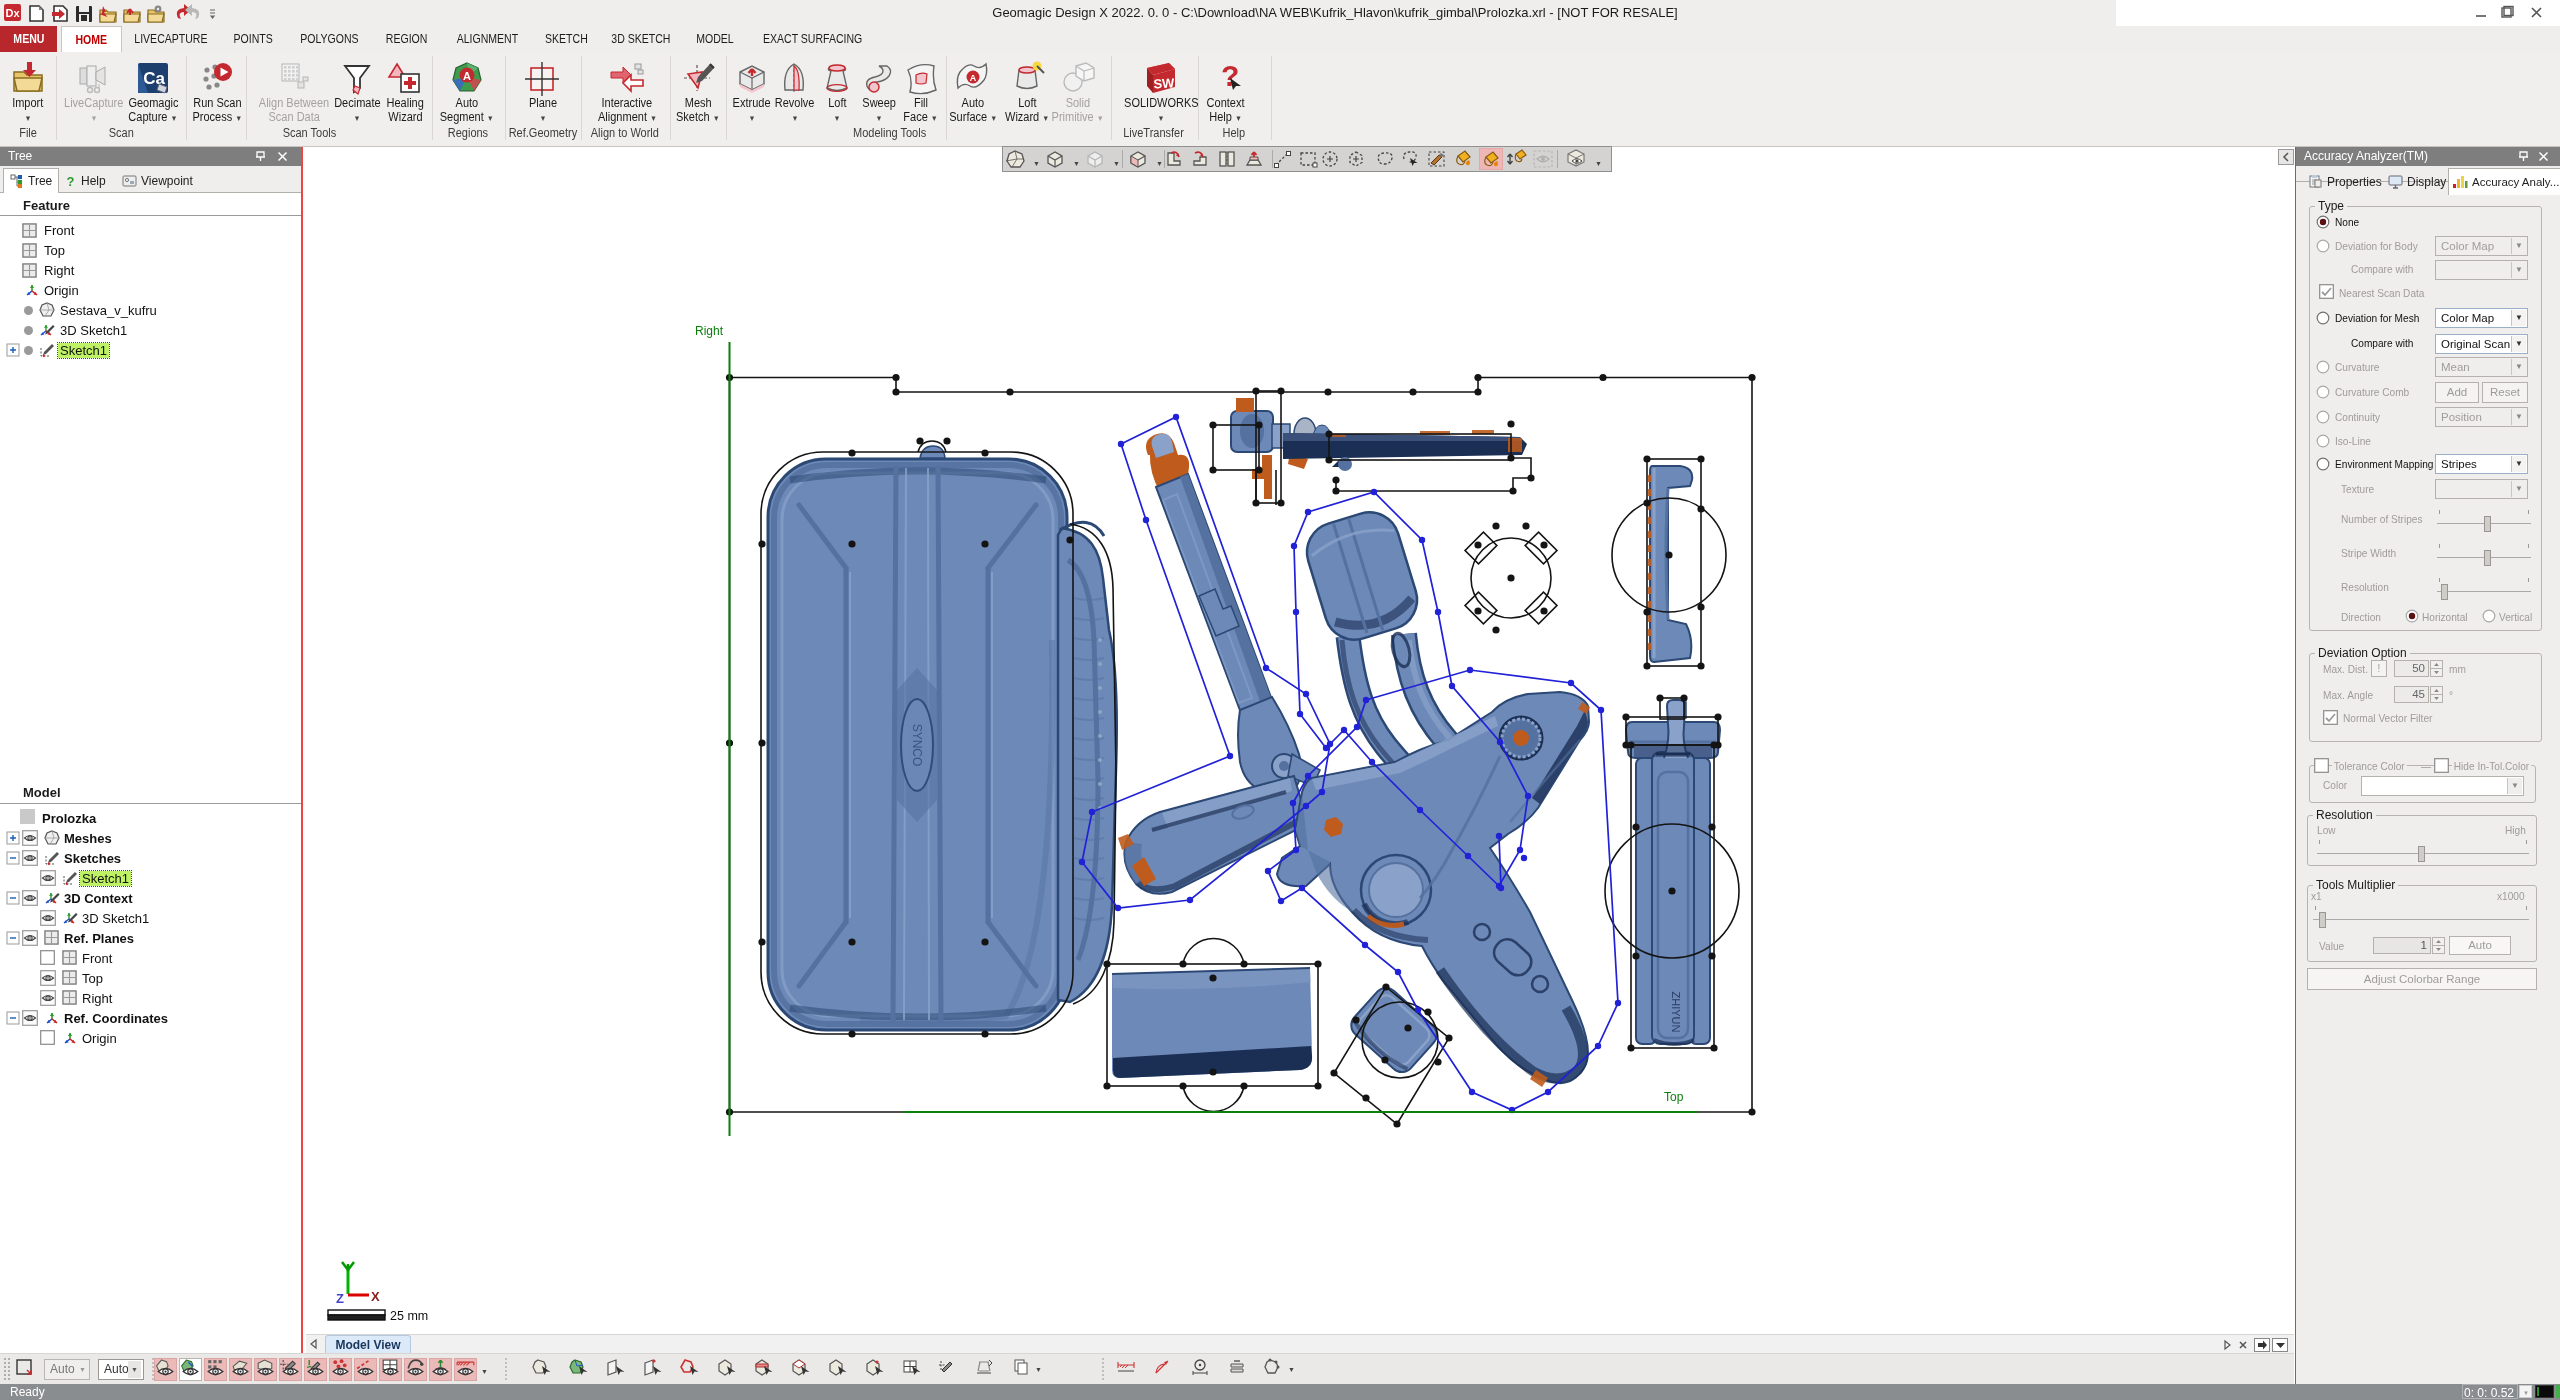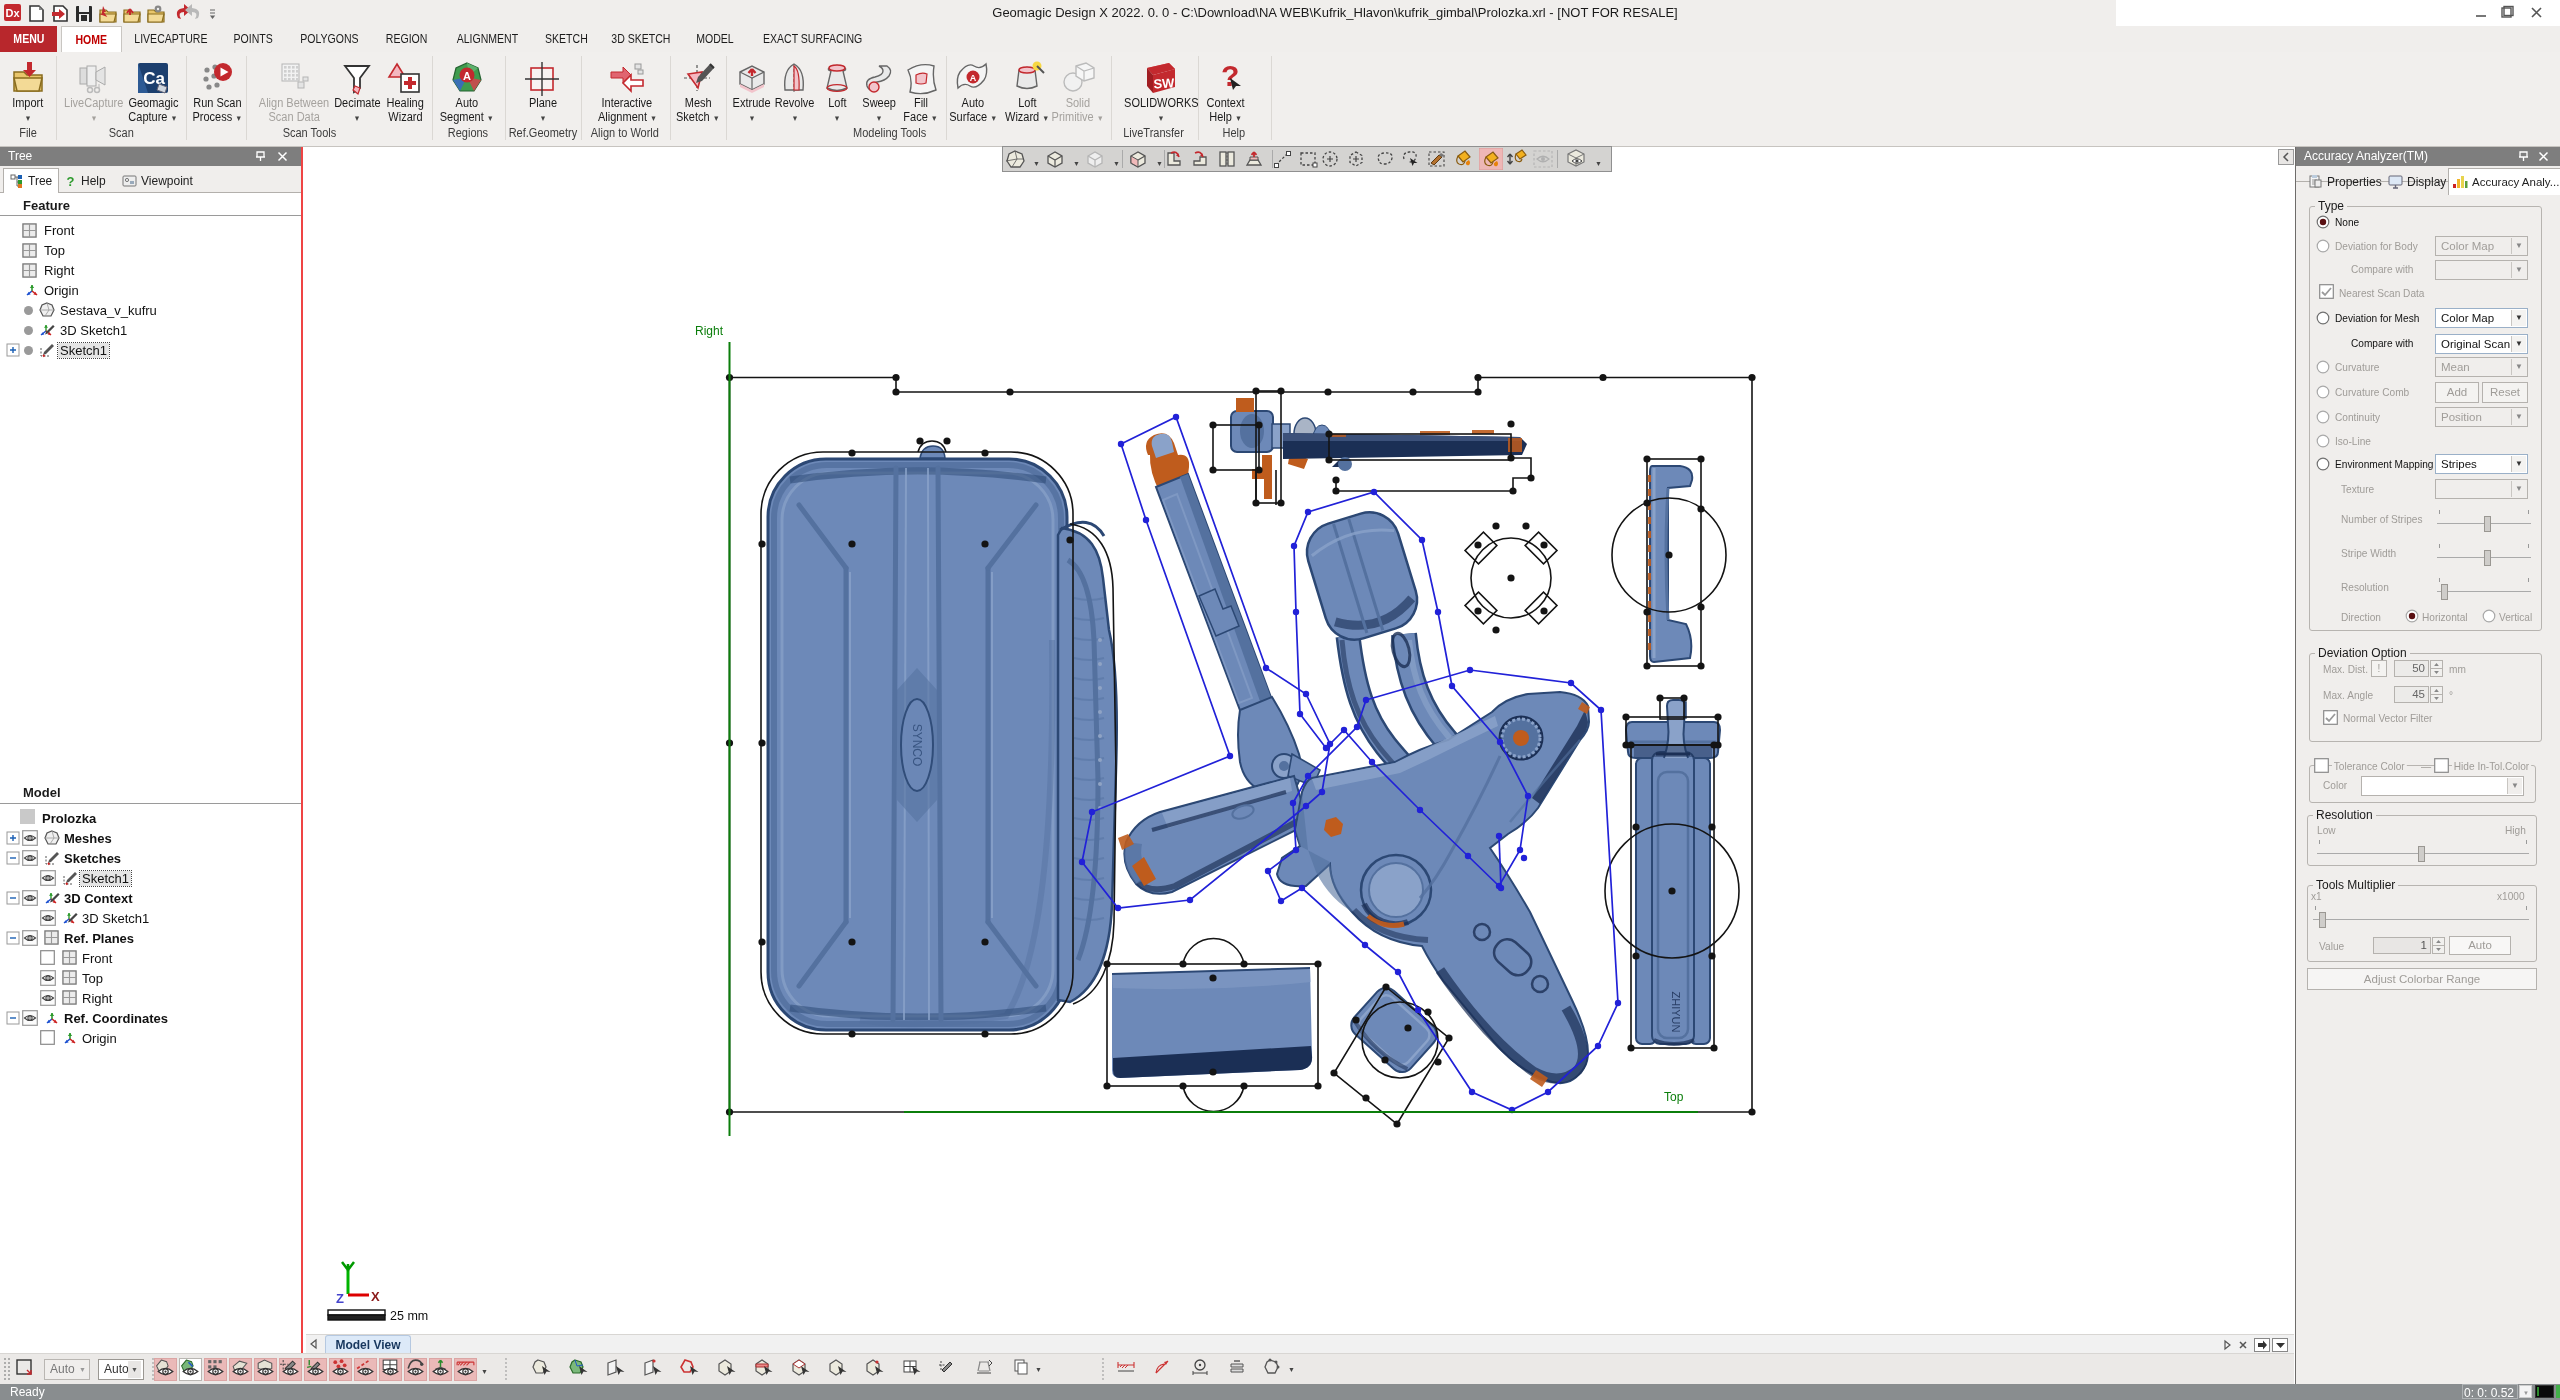--- a/index.html
+++ b/index.html
@@ -18,21 +18,21 @@
 .rlab>span{display:inline-block;transform:scaleX(0.88);transform-origin:center;white-space:nowrap}
 .gray{color:#a5a29e}
 .dd{font-size:8px;color:#444}
 #lpanel{left:0;top:147px;width:303px;height:1206px;background:#fff;border-right:2px solid #ef4444}
 .phead{position:absolute;left:0;top:0;width:100%;height:19px;background:#7e7e7e;color:#fff;font-size:12px;line-height:19px;padding-left:8px}
 .ptabs{position:absolute;left:0;top:19px;width:100%;height:27px;background:#f0eeec;border-bottom:1px solid #b3b0ac}
 .ptab{position:absolute;top:2px;height:25px;font-size:12px;color:#222;display:flex;align-items:center;gap:4px;padding:0 6px;white-space:nowrap}
 .ptab.act{background:#fff;border:1px solid #b3b0ac;border-bottom:none;z-index:2}
 .trow{position:absolute;height:20px;display:flex;align-items:center;font-size:13px;color:#111;white-space:nowrap}
 .trow b{font-weight:bold}
-.sel{outline:1px dotted #444;background:#e5e5e5;padding:0 2px}
+.sel{outline:1px dotted #444;background:#bef264;padding:0 2px}
 #rpanel{left:2295px;top:147px;width:265px;height:1237px;background:#f0eeec;border-left:1px solid #6e6c6a}
 .grp{position:absolute;border:1px solid #b7b4b0;border-radius:3px}
 .leg{position:absolute;background:#f0eeec;padding:0 3px;font-size:12px;color:#1a1a1a}
 .rlabel{position:absolute;font-size:11.5px;color:#9f9c98;white-space:nowrap;transform:scaleX(.88);transform-origin:left center}
 .dlabel{position:absolute;font-size:11.5px;color:#111;white-space:nowrap;transform:scaleX(.88);transform-origin:left center}
 .combo{position:absolute;height:20px;border:1px solid #b5b2ae;background:#f0eeec;font-size:11.5px;color:#a09d99;line-height:18px;padding-left:5px}
 .combo.en{background:#fff;color:#111;border-color:#9ab0c8}
 .cArr{position:absolute;right:1px;top:1px;bottom:1px;width:15px;background:#f0eeec;border-left:1px solid #c9c6c2;display:flex;align-items:center;justify-content:center;font-size:8px;color:#888}
 .combo.en .cArr{background:#f4f3f1;color:#333}
 .btn{position:absolute;border:1px solid #b5b2ae;background:#f4f3f1;color:#9f9c98;font-size:11.5px;text-align:center}

